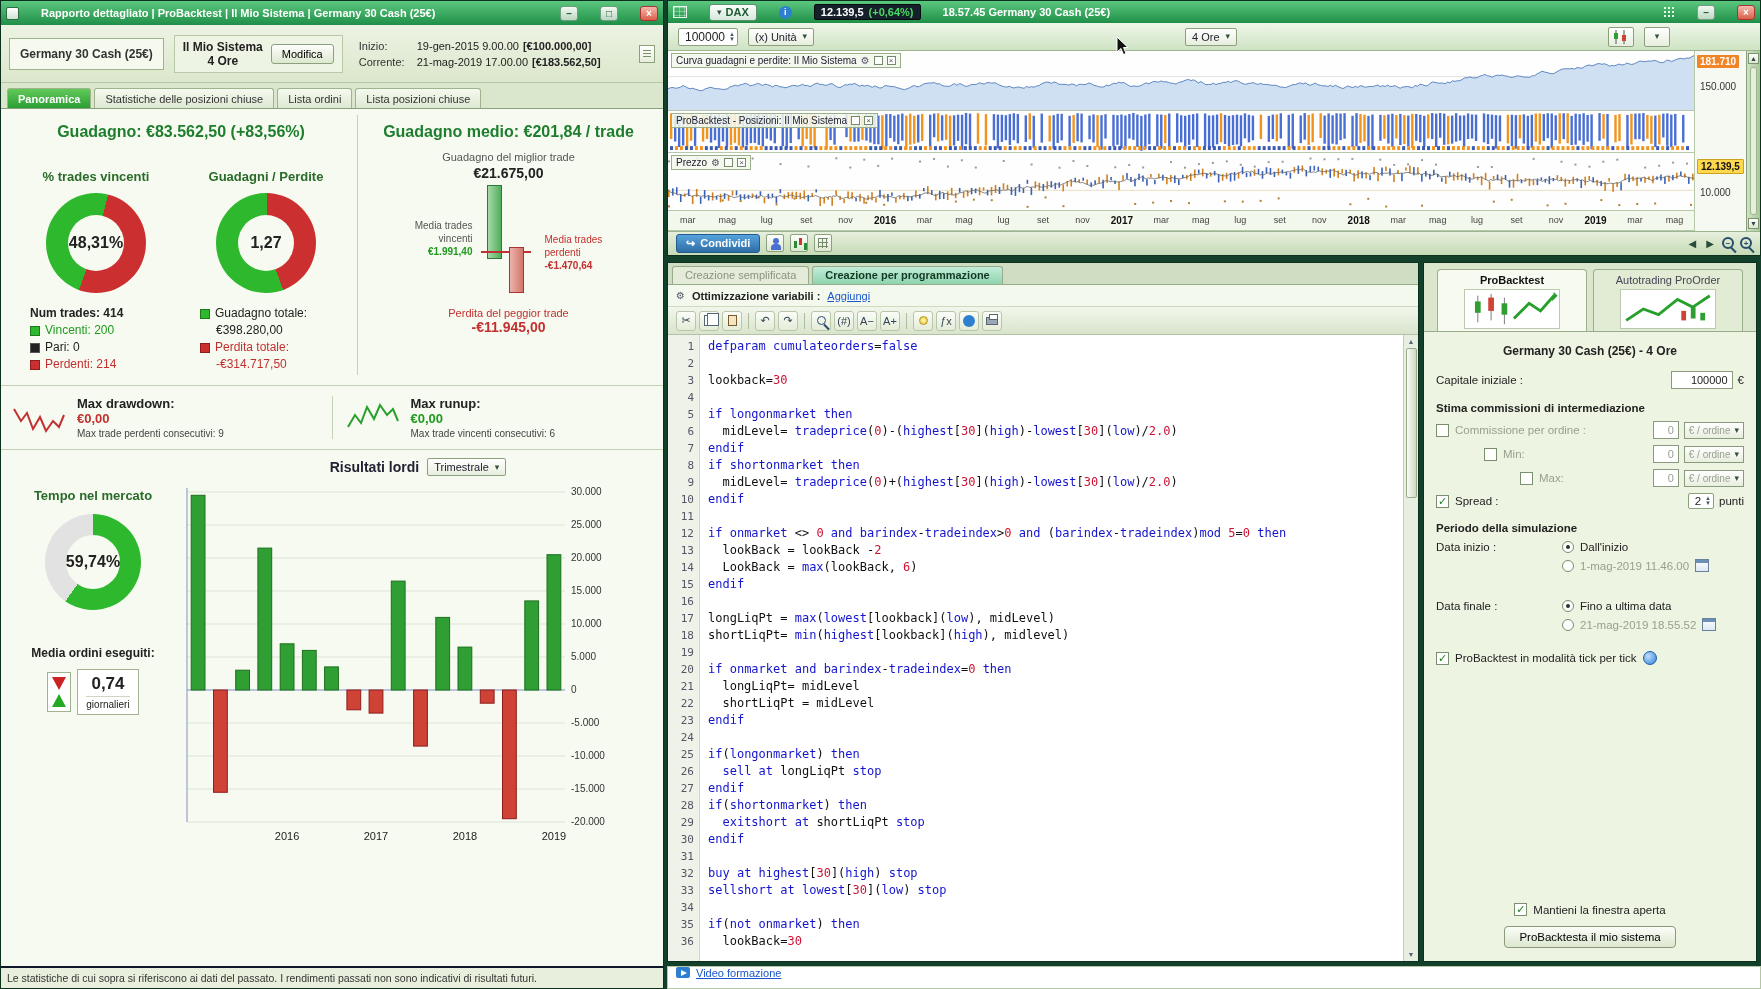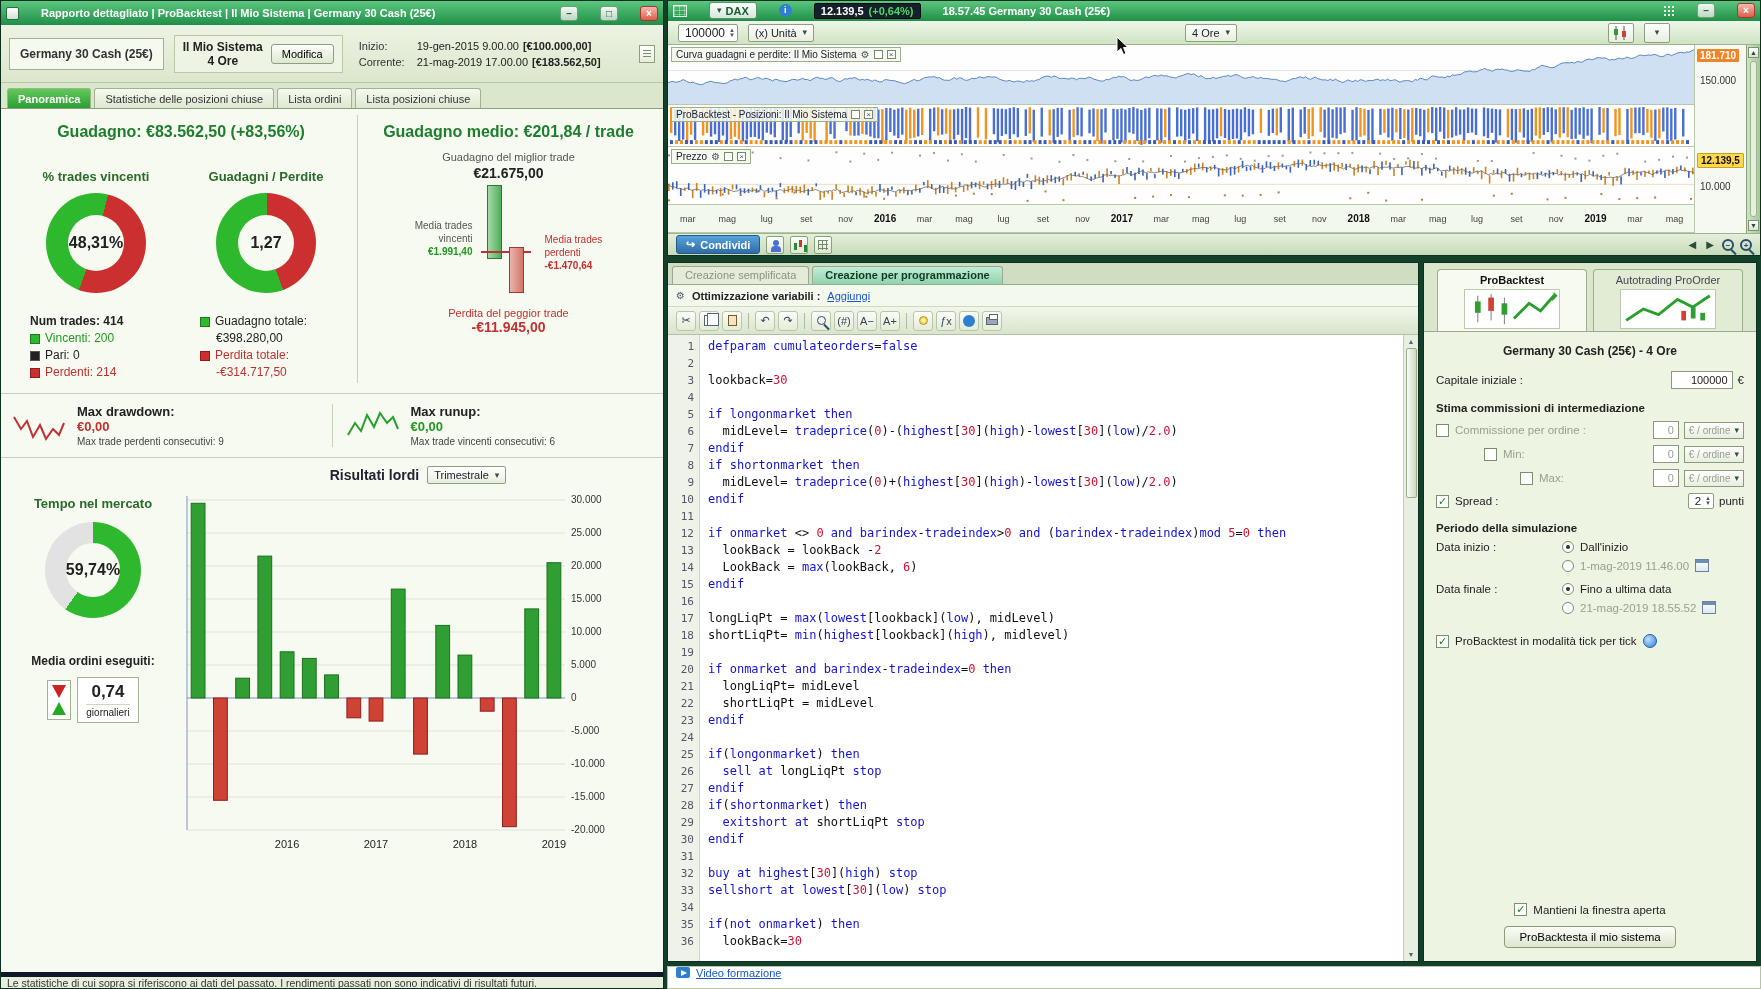--- a/index.html
+++ b/index.html
@@ -52,21 +52,21 @@
 .row1{display:flex;border-bottom:1px solid #c4d2b6;padding:6px 4px 10px}
 .col-gains{width:352px;padding:2px 6px}
 .col-avg{flex:1;border-left:1px solid #c4d2b6;padding:2px 10px;text-align:center}
 .headline{text-align:center;font-size:16px;font-weight:bold;color:#1e7e2e;margin:6px 0 10px}
 .donut-pair{display:flex;justify-content:space-around}
 .donut-group{width:160px;text-align:center}
 .donut-label{font-size:13px;font-weight:bold;color:#2a6b2a;height:34px;display:flex;align-items:flex-end;justify-content:center;line-height:16px;margin-bottom:8px}
 .donut{width:100px;height:100px;border-radius:50%;margin:0 auto;position:relative;display:flex;align-items:center;justify-content:center}
 .donut::before{content:"";position:absolute;inset:22%;background:#f6faf0;border-radius:50%}
 .donut-val{position:relative;font-size:16px;font-weight:bold;color:#222}
-.legend{margin-top:20px;text-align:left;font-size:12px;line-height:17px;padding-left:14px}
+.legend{margin-top:12px;text-align:left;font-size:12px;line-height:17px;padding-left:14px}
 .num-trades{font-weight:bold;color:#222}
 .leg-row{display:flex;align-items:center;gap:5px}
 .sq{width:10px;height:10px;border:1px solid #555;flex:none}
 .sq.green{background:#2db82d;border-color:#1c7a1c}
 .sq.black{background:#222}
 .sq.red{background:#cc2f2f;border-color:#8f1d1d}
 .leg-val{padding-left:16px}
 .green-txt{color:#1f9a1f}.red-txt{color:#c23030}
 .best-label{color:#555;font-size:11px;margin-top:6px}
 .best-val{font-size:14px;font-weight:bold;margin:2px 0 4px}
@@ -94,35 +94,35 @@
 .arrcol{display:flex;flex-direction:column;gap:4px;background:#fff;border:1px solid #9fb390;padding:4px}
 .arr{width:0;height:0;border-left:7px solid transparent;border-right:7px solid transparent}
 .arr.dn{border-top:13px solid #cc2222}
 .arr.up{border-bottom:13px solid #22aa22}
 .orders-card{background:#fff;border:1px solid #9fb390;padding:4px 8px}
 .orders-val{font-size:17px;font-weight:bold}
 .orders-unit{font-size:10px;border-top:1px solid #ccd6c0;margin-top:2px;padding-top:2px}
 .col-chart{flex:1}
 .res-header{display:flex;align-items:center;justify-content:center;gap:8px;margin:4px 0 2px}
 .res-title{font-size:14px;font-weight:bold;color:#223}
-.rep-foot{height:16px;background:#e8f0dd;border-top:5px solid #0f172a;font-size:10.5px;color:#333;display:flex;align-items:center;padding:0 6px}
+.rep-foot{height:22px;background:#e8f0dd;border-top:2px solid #0f172a;font-size:10.5px;color:#333;display:flex;align-items:center;padding:0 6px}
 .ytick{font-size:10px;fill:#333}
 .yearlbl{font-size:11px;fill:#222}
 
 .chart-win{left:667px;top:0;width:1094px;height:256px;display:flex;flex-direction:column}
 .chart-toolbar{height:30px;background:linear-gradient(#eef6e8,#cfe3c4);border-bottom:1px solid #9db58e;display:flex;align-items:center;gap:10px;padding:0 90px 0 10px}
 .ctype-btn{width:26px;height:20px;background:linear-gradient(#fff,#e7eedd);border:1px solid #8ba07c;border-radius:2px;display:flex;align-items:center;justify-content:center}
 .chart-body{flex:1;display:flex;position:relative;background:#fff}
 .panes{flex:1;display:flex;flex-direction:column}
 .pane{position:relative;border-bottom:1px solid #b8c8aa;overflow:hidden;background:#fefefe}
 .pane svg{display:block;width:100%;height:100%}
 .pane-chip{position:absolute;top:2px;left:3px;display:flex;align-items:center;gap:4px;background:#f2f7ecdd;border:1px solid #9ab08a;font-size:10px;padding:1px 4px;z-index:2;color:#223}
 .chip-btn{width:9px;height:9px;border:1px solid #748a68;background:#fff;font-size:8px;line-height:8px;text-align:center;color:#555}
 .gear{font-size:10px;color:#556}
-.time-axis{height:28px;display:flex;align-items:center;background:#f3f8ec;border-bottom:1px solid #b8c8aa}
+.time-axis{height:20px;display:flex;align-items:center;background:#f3f8ec;border-bottom:1px solid #b8c8aa}
 .ax-lbl{flex:1;text-align:center;font-size:9px;color:#444}
 .ax-lbl.year{font-weight:bold;font-size:10px;color:#111}
 .scale-col{width:52px;background:#f6f9f1;border-left:1px solid #b8c8aa;position:relative;font-size:10px}
 .badge{position:absolute;left:2px;padding:1px 3px;font-weight:bold;border-radius:1px}
 .badge.orange{background:#f08427;color:#fff;top:4px}
 .badge.yellow{background:#ffd84d;color:#111;top:108px;border:1px solid #c9a21f}
 .s-lbl{position:absolute;left:5px;color:#333}
 .s-lbl.g1{top:30px}.s-lbl.g2{top:136px}
 .rail{width:14px;background:linear-gradient(90deg,#cfe3c4,#a9c79a);border-left:1px solid #8ba07c;display:flex;flex-direction:column;align-items:center;gap:3px;padding:2px 0}
 .rail-btn{width:11px;height:11px;background:linear-gradient(#fff,#dbe7cc);border:1px solid #7d9370;font-size:7px;line-height:9px;text-align:center;color:#345}
@@ -1497,21 +1497,21 @@
       </span>
     </div>
     <div class="cfg-row">
       <span class="flbl"></span>
       <span class="optcol">
         <span class="radio"></span>
         <span class="dim">1-mag-2019 11.46.00</span>
         <span class="cal"></span>
       </span>
     </div>
-    <div class="cfg-row" style="margin-top:5px">
+    <div class="cfg-row" style="margin-top:22px">
       <span class="flbl">Data finale :</span>
       <span class="optcol">
         <span class="radio sel"></span>
         <span>Fino a ultima data</span>
       </span>
     </div>
     <div class="cfg-row">
       <span class="flbl"></span>
       <span class="optcol">
         <span class="radio"></span>

